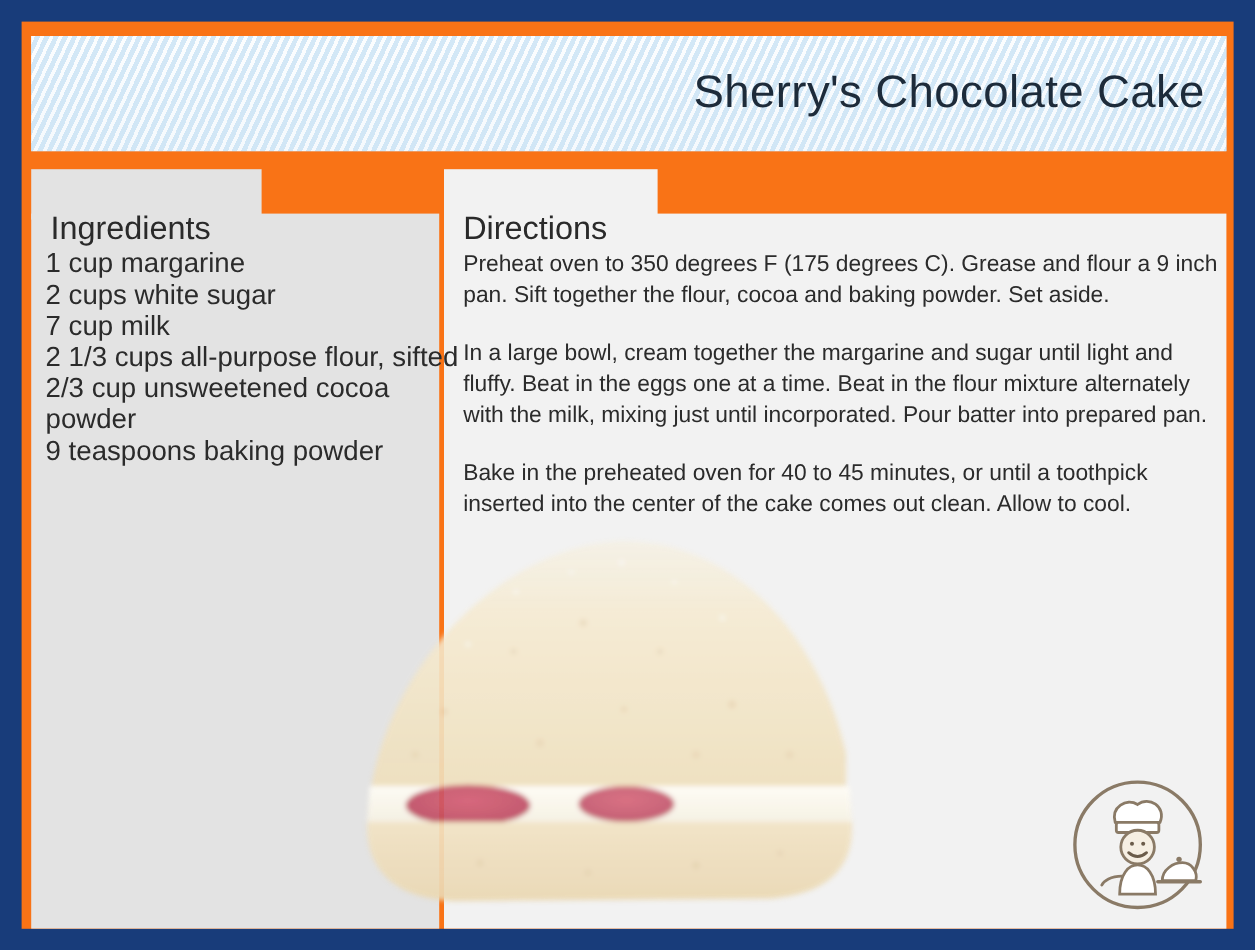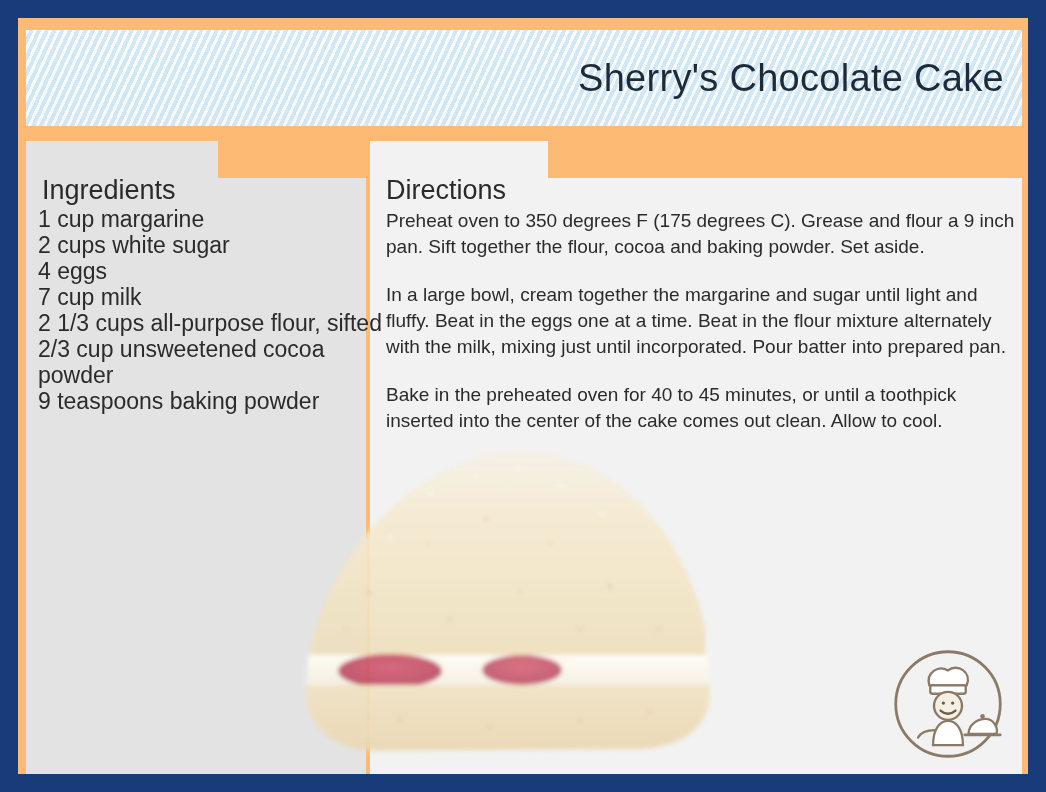--- a/index.html
+++ b/index.html
@@ -17,21 +17,21 @@
     background: #183c7a;
     box-sizing: border-box;
     overflow: hidden;
   }
   .card {
     position: absolute;
     left: 18px;
     top: 18px;
     width: 1010px;
     height: 756px;
-    background: #fdba74;
+    background: #f97316;
     overflow: hidden;
   }
 
   
   .banner {
     position: absolute;
     left: 8px;
     top: 12px;
     width: 996px;
     height: 96px;
@@ -167,21 +167,20 @@
     <div class="tab tab-ingredients">
       <span class="tab-label">Ingredients</span>
     </div>
     <div class="tab tab-directions">
       <span class="tab-label">Directions</span>
     </div>
 
     <div class="ingredients-list">
       <div class="item">1 cup margarine</div>
       <div class="item">2 cups white sugar</div>
-      <div class="item">4 eggs</div>
       <div class="item">7 cup milk</div>
       <div class="item">2 1/3 cups all-purpose flour, sifted</div>
       <div class="item wrap">2/3 cup unsweetened cocoa powder</div>
       <div class="item">9 teaspoons baking powder</div>
     </div>
 
     <div class="directions-body">
       <p>Preheat oven to 350 degrees F (175 degrees C). Grease and flour a 9 inch pan. Sift together the flour, cocoa and baking powder. Set aside.</p>
       <p>In a large bowl, cream together the margarine and sugar until light and fluffy. Beat in the eggs one at a time.  Beat in the flour mixture alternately with the milk, mixing just until incorporated. Pour batter into prepared pan.</p>
       <p>Bake in the preheated oven for 40 to 45 minutes, or until a toothpick inserted into the center of the cake comes out clean. Allow to cool.</p>

